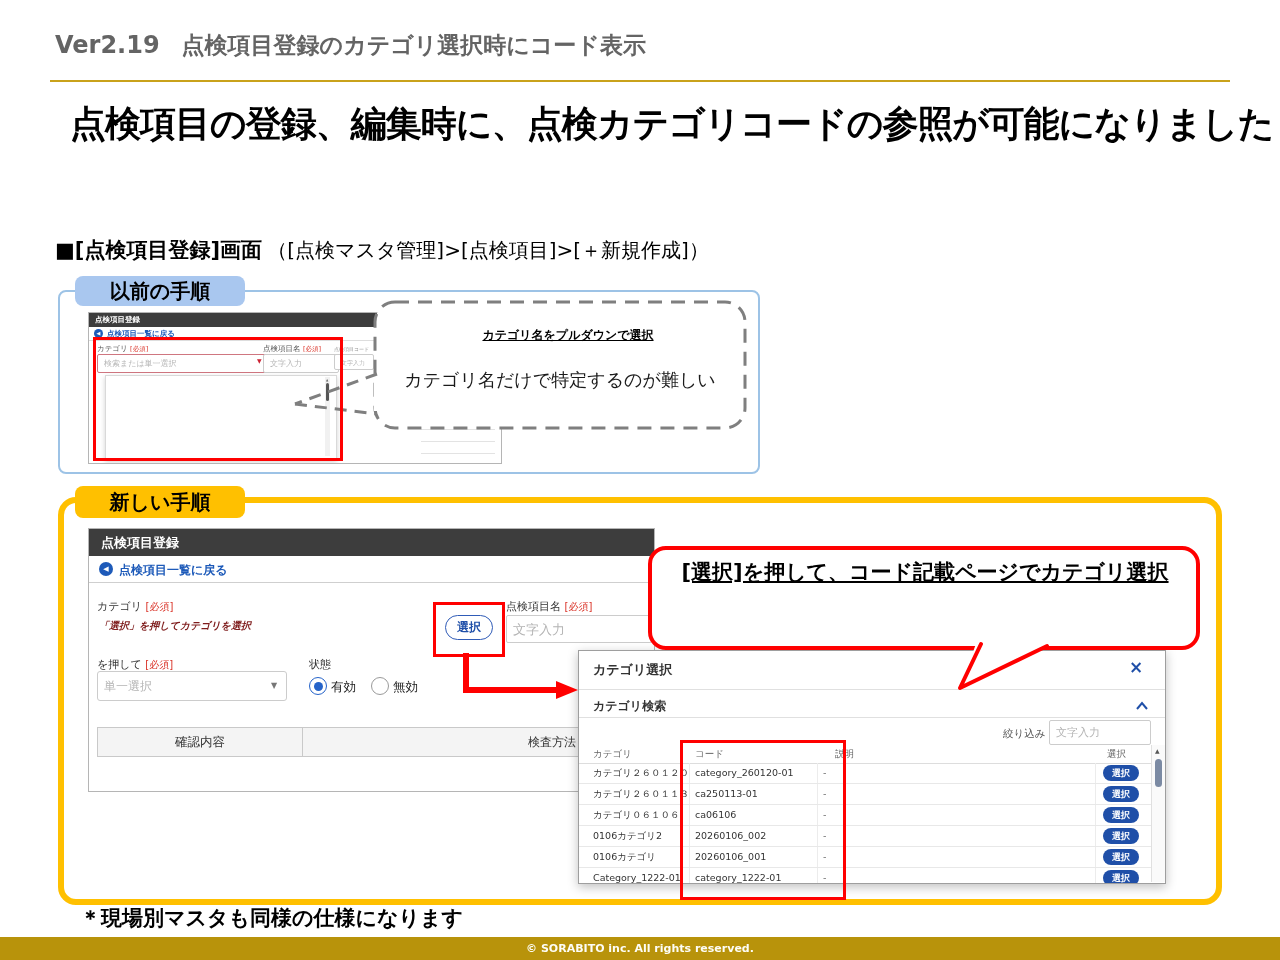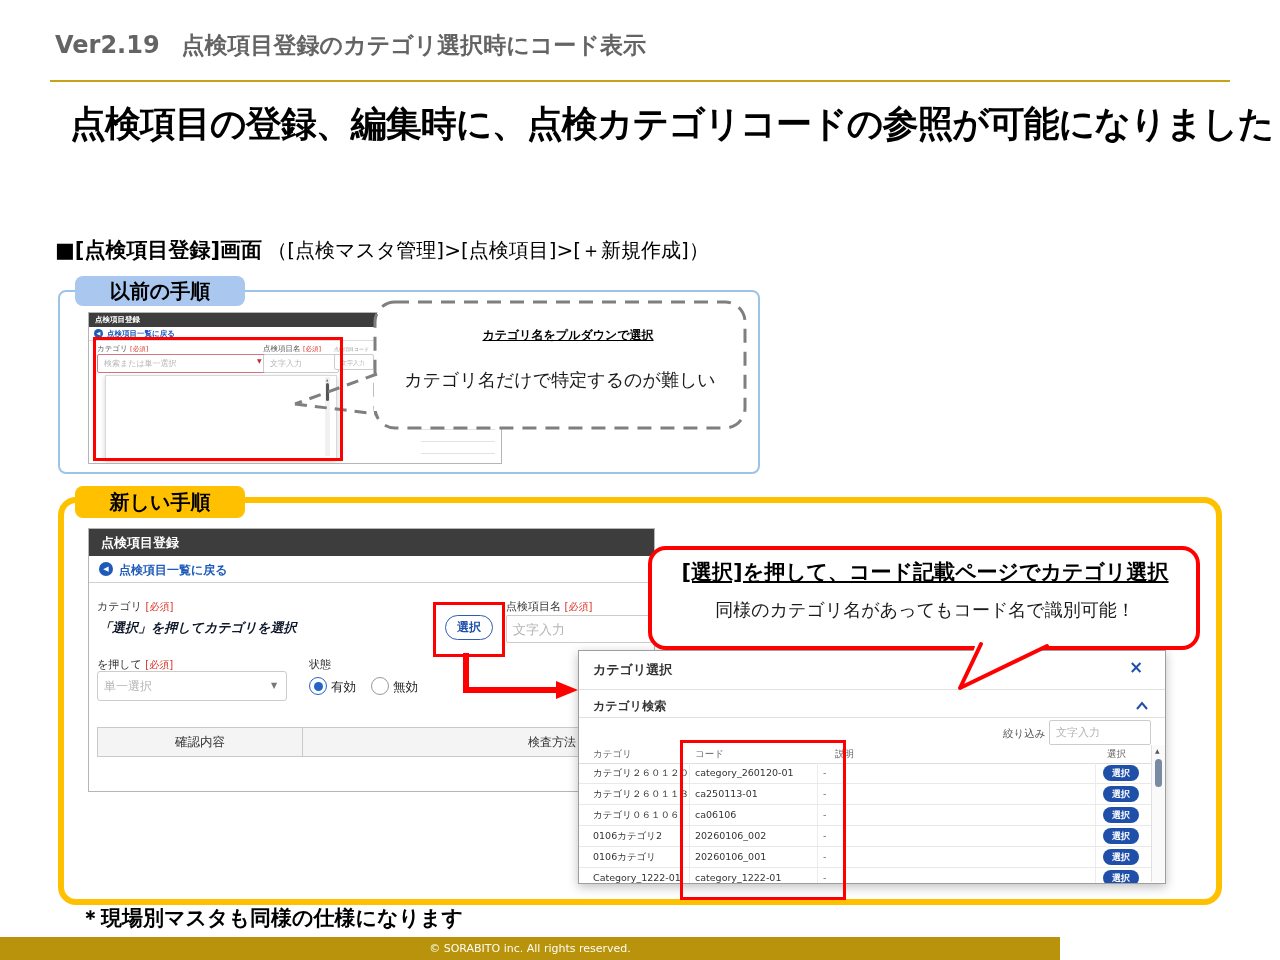--- a/index.html
+++ b/index.html
@@ -26,21 +26,21 @@
   
   .shot{background:#fff;border:1px solid #b5b5b5;overflow:hidden;}
   .shot-dark{background:#3d3d3d;color:#fff;font-weight:bold;}
   .bluelink{color:#1d5ab9;font-weight:bold;}
   .back-circle{background:#1d5ab9;border-radius:50%;color:#fff;text-align:center;}
   .redrect{border:3px solid #ff0000;z-index:30;}
   .tinylabel{color:#555;}
   .dd-list{background:#fff;border:1px solid #d9d9d9;box-shadow:0 2px 5px rgba(0,0,0,.18);}
   .dd-opt{height:20px;line-height:20px;padding-left:10px;font-size:8.5px;color:#3a3a3a;}
   .side-row{height:11px;line-height:11px;font-size:6px;color:#777;border-bottom:1px solid #e3e3e3;padding-left:4px;background:#fff;}
-  .hintselect{font-size:13px;font-weight:bold;font-style:italic;color:#0f172a;}
+  .hintselect{font-size:10px;font-weight:bold;font-style:italic;color:#7f1d1d;}
   .pill-outline{border:1.5px solid #2f5bb7;border-radius:14px;color:#1f4fa8;font-size:12px;font-weight:bold;
                 text-align:center;background:#fff;}
   .tbl-head{background:#f4f4f4;border:1px solid #c9c9c9;}
   .tbl-cellline{border-left:1px solid #c9c9c9;}
   
   .modal{background:#fff;border:1px solid #9e9e9e;box-shadow:0 3px 10px rgba(0,0,0,.25);z-index:40;}
   .m-divider{border-top:1px solid #e0e0e0;}
   .m-row{position:relative;height:20px;border-bottom:1px solid #e8e8e8;font-size:9.5px;color:#333;}
   .m-cat{position:absolute;left:14px;top:4px;}
   .m-code{position:absolute;left:116px;top:4px;}
@@ -266,18 +266,17 @@
   </div>
 
   <div class="abs redrect" style="left:680px;top:740px;width:160px;height:154px;z-index:60;"></div>
 
   <svg class="abs" style="left:645px;top:543px;z-index:70;" width="560" height="152">
     <rect x="5" y="5" width="548" height="100" rx="16" fill="#ffffff" stroke="#ff0000" stroke-width="4"></rect>
     <polygon points="332,98 402,98 315,145" fill="#ffffff"></polygon>
     <path d="M 402 103 L 315 145 L 336 101" fill="#ffffff" stroke="#ff0000" stroke-width="4" stroke-linejoin="round" stroke-linecap="round"></path>
   </svg>
   <div class="abs callout-title" style="left:660px;top:558px;width:530px;z-index:71;">[選択]を押して、コード記載ページでカテゴリ選択</div>
-  <div class="abs callout-body" style="left:660px;top:598px;width:530px;z-index:71;">同様のカテゴリ名があってもコード名で識別可能！</div>
 
   <div class="abs footnote" style="left:60px;top:904px;margin-left:20px;">＊現場別マスタも同様の仕様になります</div>
-  <div class="abs footer" style="left:0;top:937px;width:1060px;height:23px;">© SORABITO inc. All rights reserved.</div>
+  <div class="abs footer" style="left:0;top:937px;width:1280px;height:23px;font-weight:bold;">© SORABITO inc. All rights reserved.</div>
 
 </div>
 
 </body></html>

